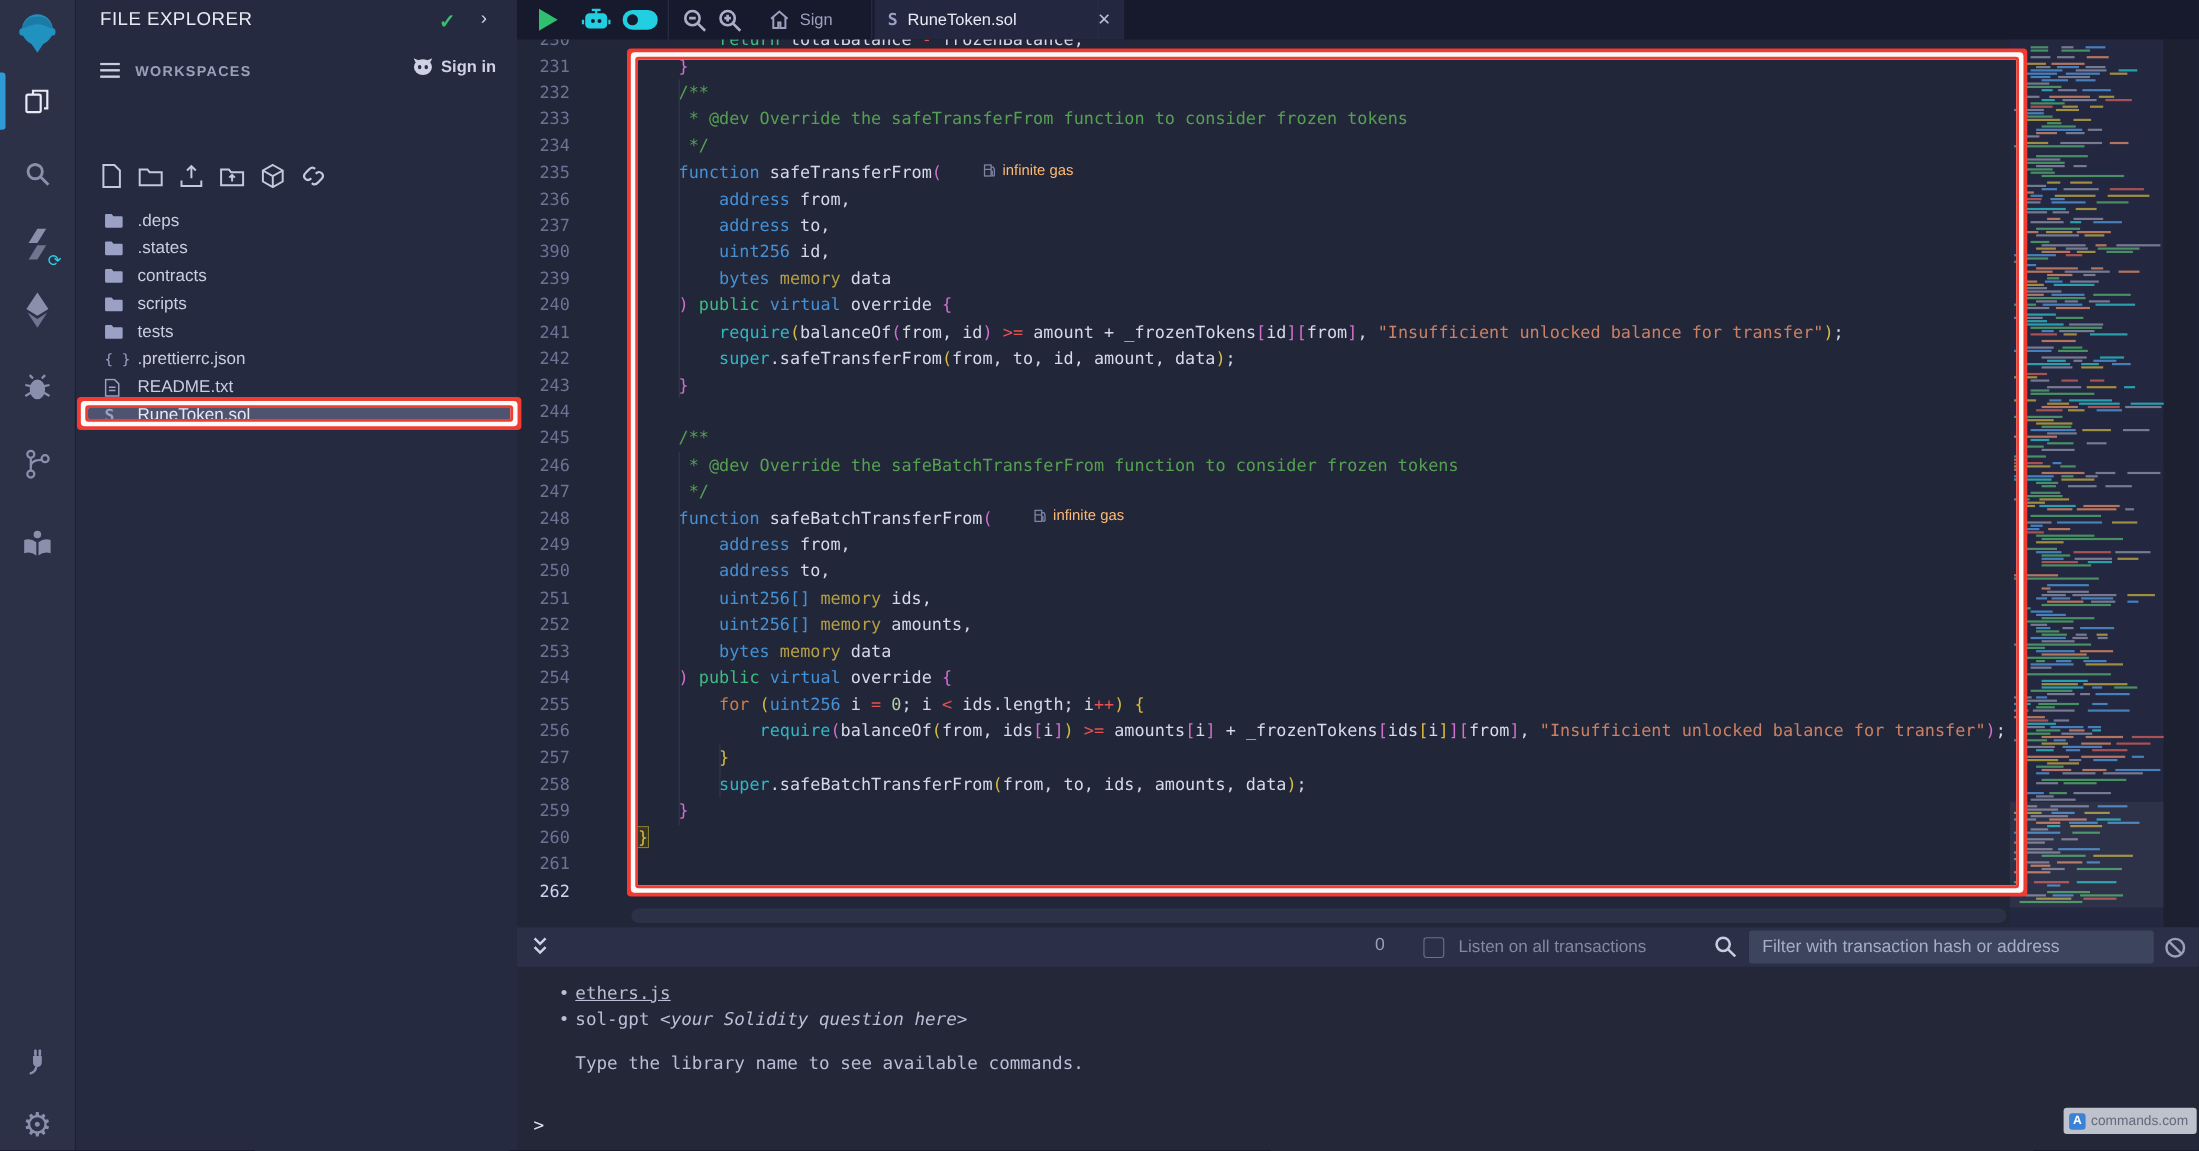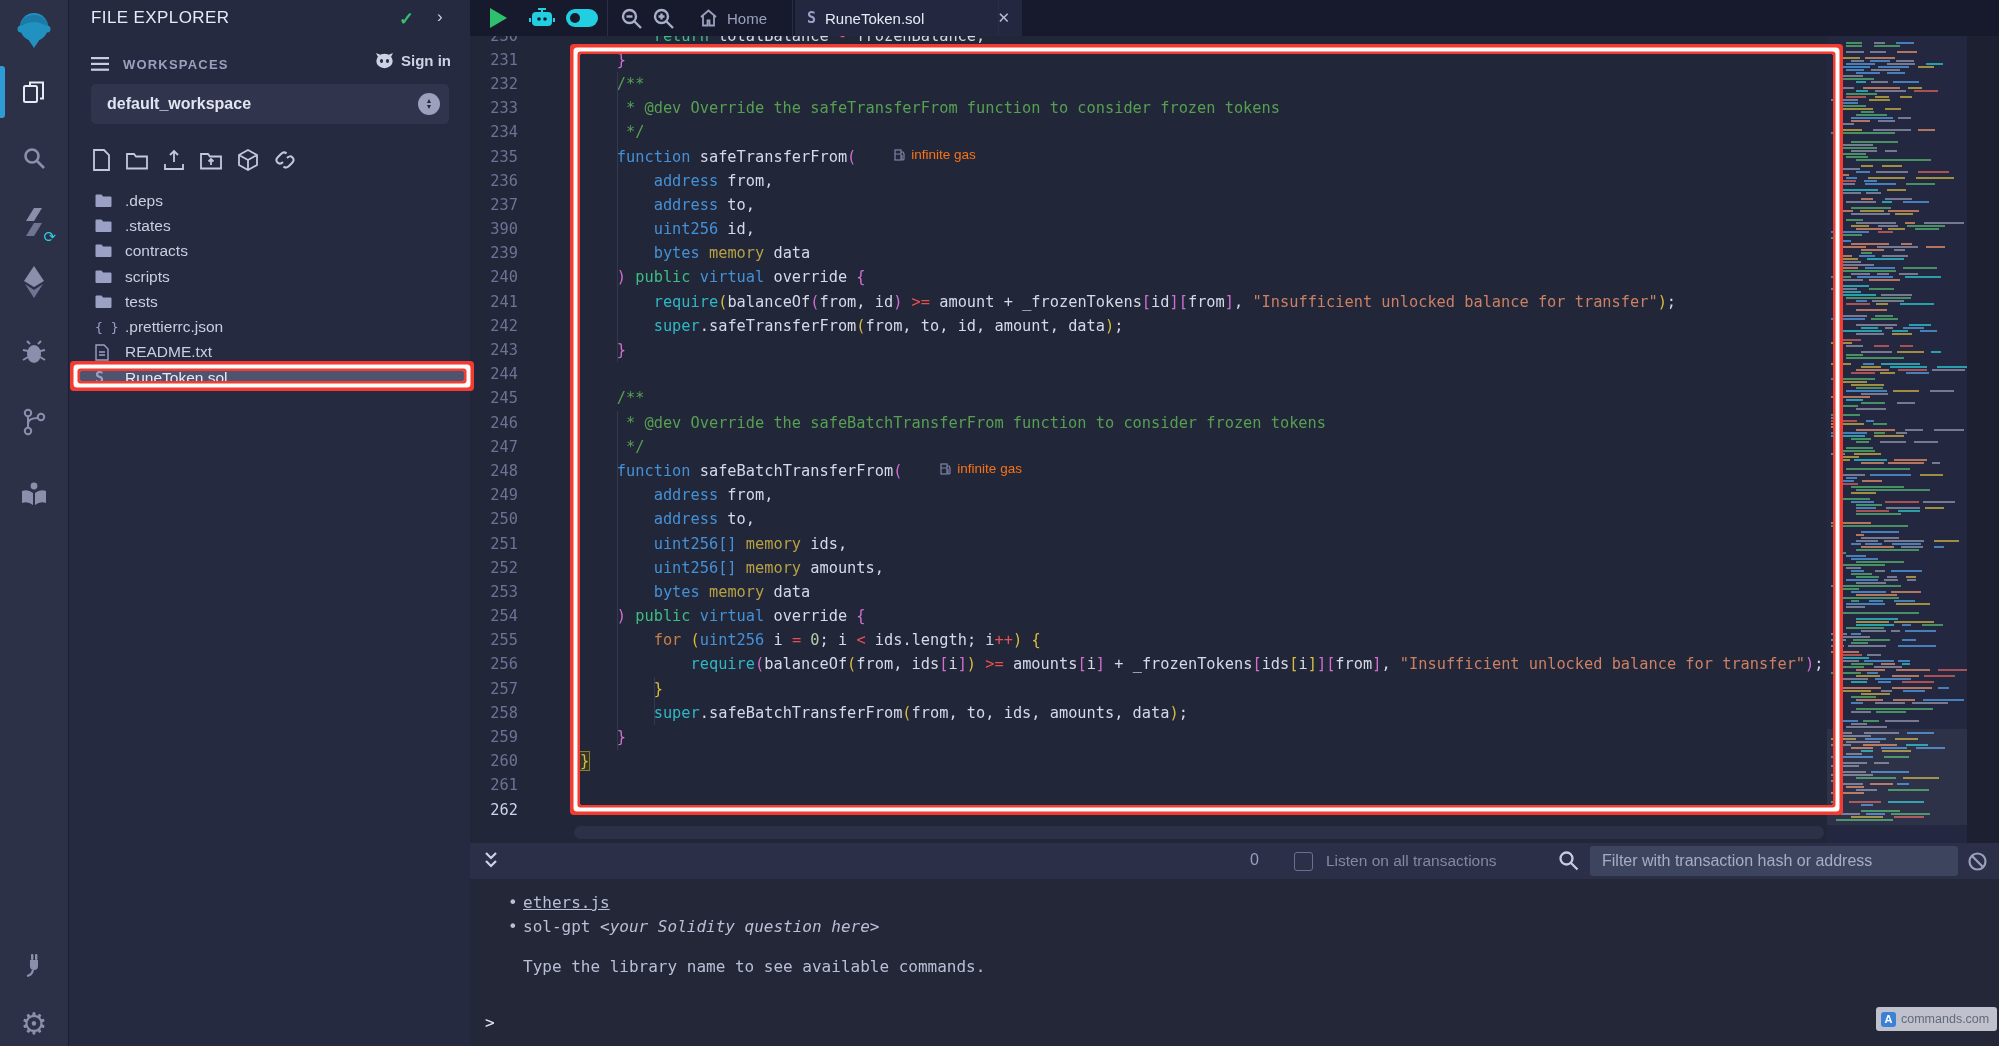--- a/index.html
+++ b/index.html
@@ -53,21 +53,21 @@
   #editor{left:470px;top:36px;width:1529px;height:807px;background:#222639;overflow:hidden;}
   #gutter{position:absolute;left:0;top:-12.4px;width:74px;text-align:right;}
   #gutter .lineno{height:24.2px;line-height:24.2px;padding-right:26px;color:#6d7395;font:15.3px/24.2px "DejaVu Sans Mono",monospace;}
   #gutter .lineno.cur{color:#cdd2ee;}
   #codelines{position:absolute;left:110px;top:-12.4px;right:172px;}
   .codeline{height:24.2px;line-height:24.2px;white-space:pre;font:15.3px/24.2px "DejaVu Sans Mono",monospace;color:#d6d9e8;}
   .tk-pl{color:#d6d9e8}.tk-kw{color:#4591d6}.tk-kw2{color:#3dbd82}.tk-mod{color:#b5a043}
   .tk-cm{color:#56a052}.tk-str{color:#cc8064}.tk-fn{color:#2fb8c4}.tk-ctl{color:#c97e45}
   .tk-op{color:#e85151}.tk-num{color:#b5cea8}.tk-by{color:#d9bc3e}.tk-bp{color:#d06fd0}
   .tk-bym{color:#d9bc3e;outline:1px solid #8a7f2f;background:#35352a;}
-  .gaslens{display:inline-flex;align-items:center;gap:6px;margin-left:38px;color:#f97316;font:13.5px "Liberation Sans",sans-serif;vertical-align:1px;}
+  .gaslens{display:inline-flex;align-items:center;gap:6px;margin-left:38px;color:#fdba74;font:13.5px "Liberation Sans",sans-serif;vertical-align:1px;}
   .iguide{position:absolute;width:1px;background:#343850;}
   #hscroll{position:absolute;left:104px;top:790px;width:1250px;height:13px;background:#343a56;opacity:.55;border-radius:7px;cursor:pointer;}
   #minimap{position:absolute;left:1357px;top:0;width:140px;height:807px;background:#232740;cursor:pointer;}
   #minimap-view{position:absolute;left:0;width:140px;background:rgba(255,255,255,0.05);}
   #vscroll{position:absolute;left:1497px;top:0;width:32px;height:807px;background:#1d2031;cursor:pointer;}
 
   
   #terminal{left:470px;top:843px;width:1529px;height:203px;background:#232737;}
   #termbar{position:absolute;left:0;top:0;width:1529px;height:36px;background:#2b2f47;display:flex;align-items:center;}
   #term-chevrons{position:absolute;left:12px;top:7px;color:#cfd3e6;cursor:pointer;}
@@ -186,27 +186,20 @@
         <svg width="19" height="17" viewBox="0 0 19 17">
           <path d="M3 5 L1 1 L6 3 Z M16 5 L18 1 L13 3 Z" fill="#ced2e4"></path>
           <ellipse cx="9.5" cy="9" rx="8.2" ry="7.2" fill="#ced2e4"></ellipse>
           <ellipse cx="6.5" cy="9" rx="1.6" ry="2" fill="#2b2f47"></ellipse>
             <ellipse cx="12.5" cy="9" rx="1.6" ry="2" fill="#2b2f47"></ellipse>
         </svg>
         <span>Sign in</span>
       </span>
     </div>
 
-    <div id="ws-select" class="abs">
-      <span id="ws-name">default_workspace</span>
-      <span id="ws-stepper">
-          <span>▲</span>
-          <span>▼</span>
-        </span>
-    </div>
 
     <div id="fe-actions" class="abs">
       <svg class="fe-act" width="21" height="24" viewBox="0 0 21 24" fill="none" stroke="#c3c8dd" stroke-width="1.8">
           <path d="M3 2 h10 l5 5 v15 h-15 z"></path>
         </svg>
       <svg class="fe-act" width="24" height="24" viewBox="0 0 24 24" fill="none" stroke="#c3c8dd" stroke-width="1.8">
           <path d="M2 6 h7 l2 2.5 h11 v12 h-20 z"></path>
         </svg>
       <svg class="fe-act" width="24" height="24" viewBox="0 0 24 24" fill="none" stroke="#c3c8dd" stroke-width="1.8">
           <path d="M12 14 V3 M8 7 L12 3 L16 7 M3 16 v5 h18 v-5"></path>
@@ -311,21 +304,21 @@
     </svg>
     <svg class="mag" style="left:182px;" width="23" height="23" viewBox="0 0 23 23" fill="none" stroke="#a9afc8" stroke-width="2.4">
       <circle cx="9.5" cy="9.5" r="6.5"></circle>
         <path d="M14.5 14.5 L21 21"></path>
         <path d="M6.5 9.5 h6 M9.5 6.5 v6"></path>
     </svg>
     <div id="tab-home" class="abs">
       <svg width="19" height="18" viewBox="0 0 19 18" fill="none" stroke="#9aa0bd" stroke-width="1.8">
         <path d="M2 8 L9.5 1.5 L17 8 M4 7 V16.5 h4.5 v-5 h2 v5 H15 V7"></path>
       </svg>
-      <span>Home</span>
+      <span>Sign</span>
     </div>
     <div class="vsep" style="left:322px;"></div>
     <div id="tab-active" class="abs">
       <span class="solglyph">S</span>
       <span>RuneToken.sol</span>
       <span id="tab-close">✕</span>
     </div>
     <div class="vsep" style="left:528px;"></div>
   </div>
 

